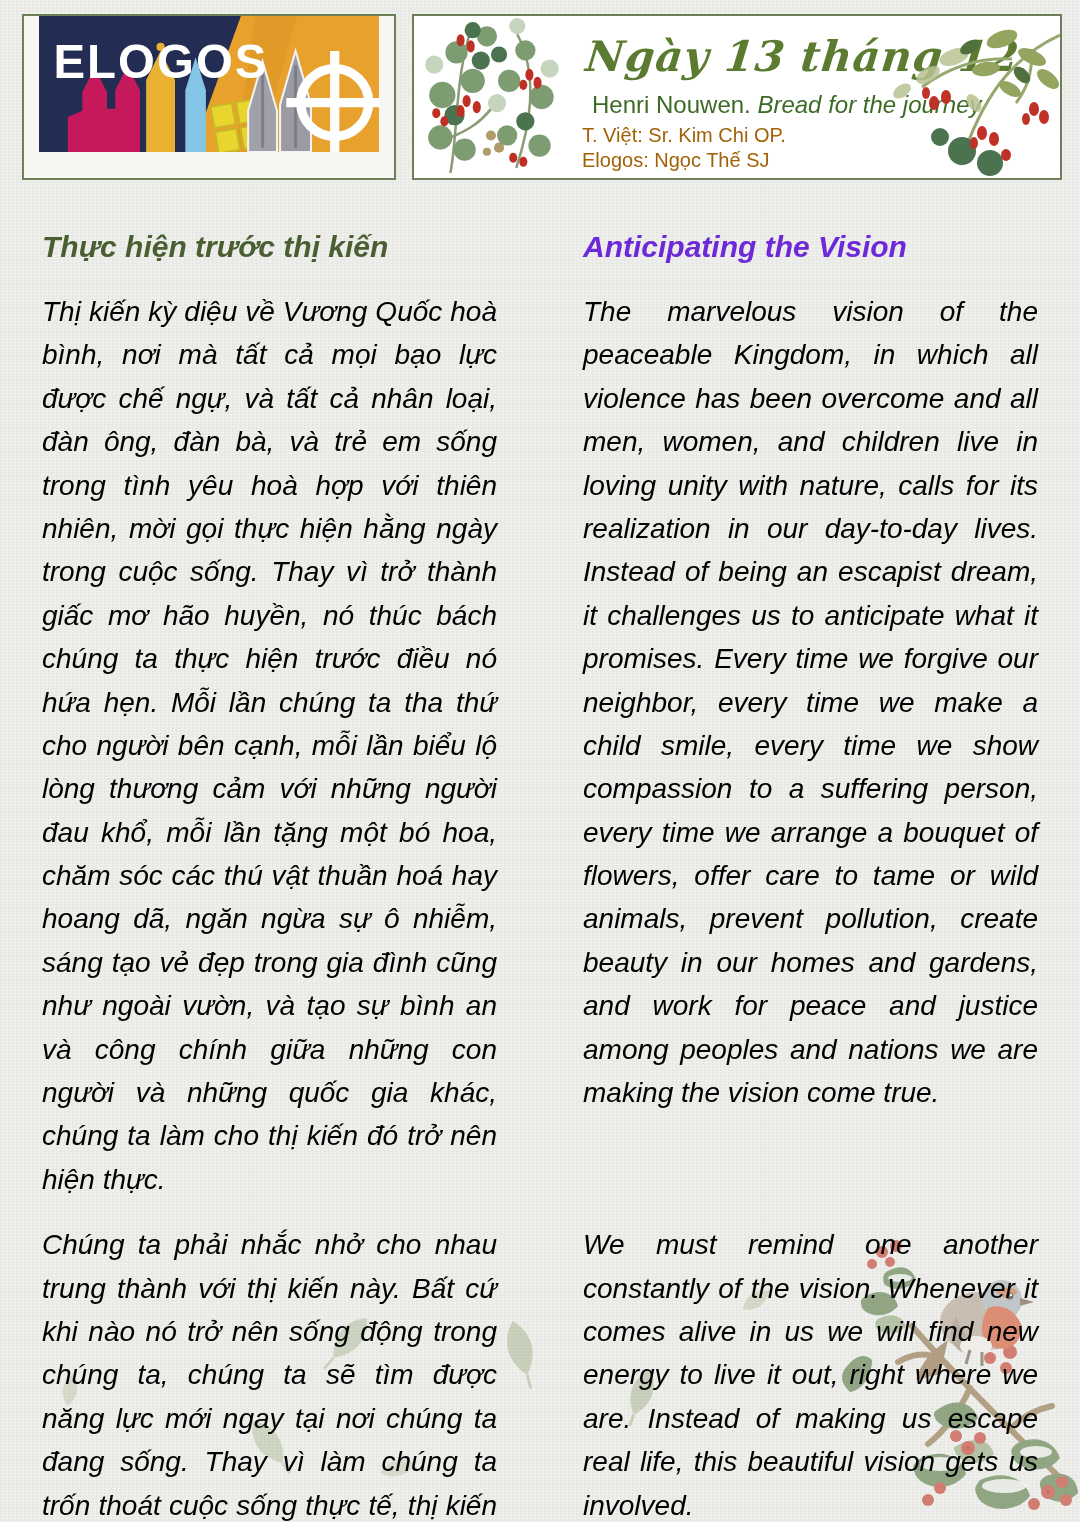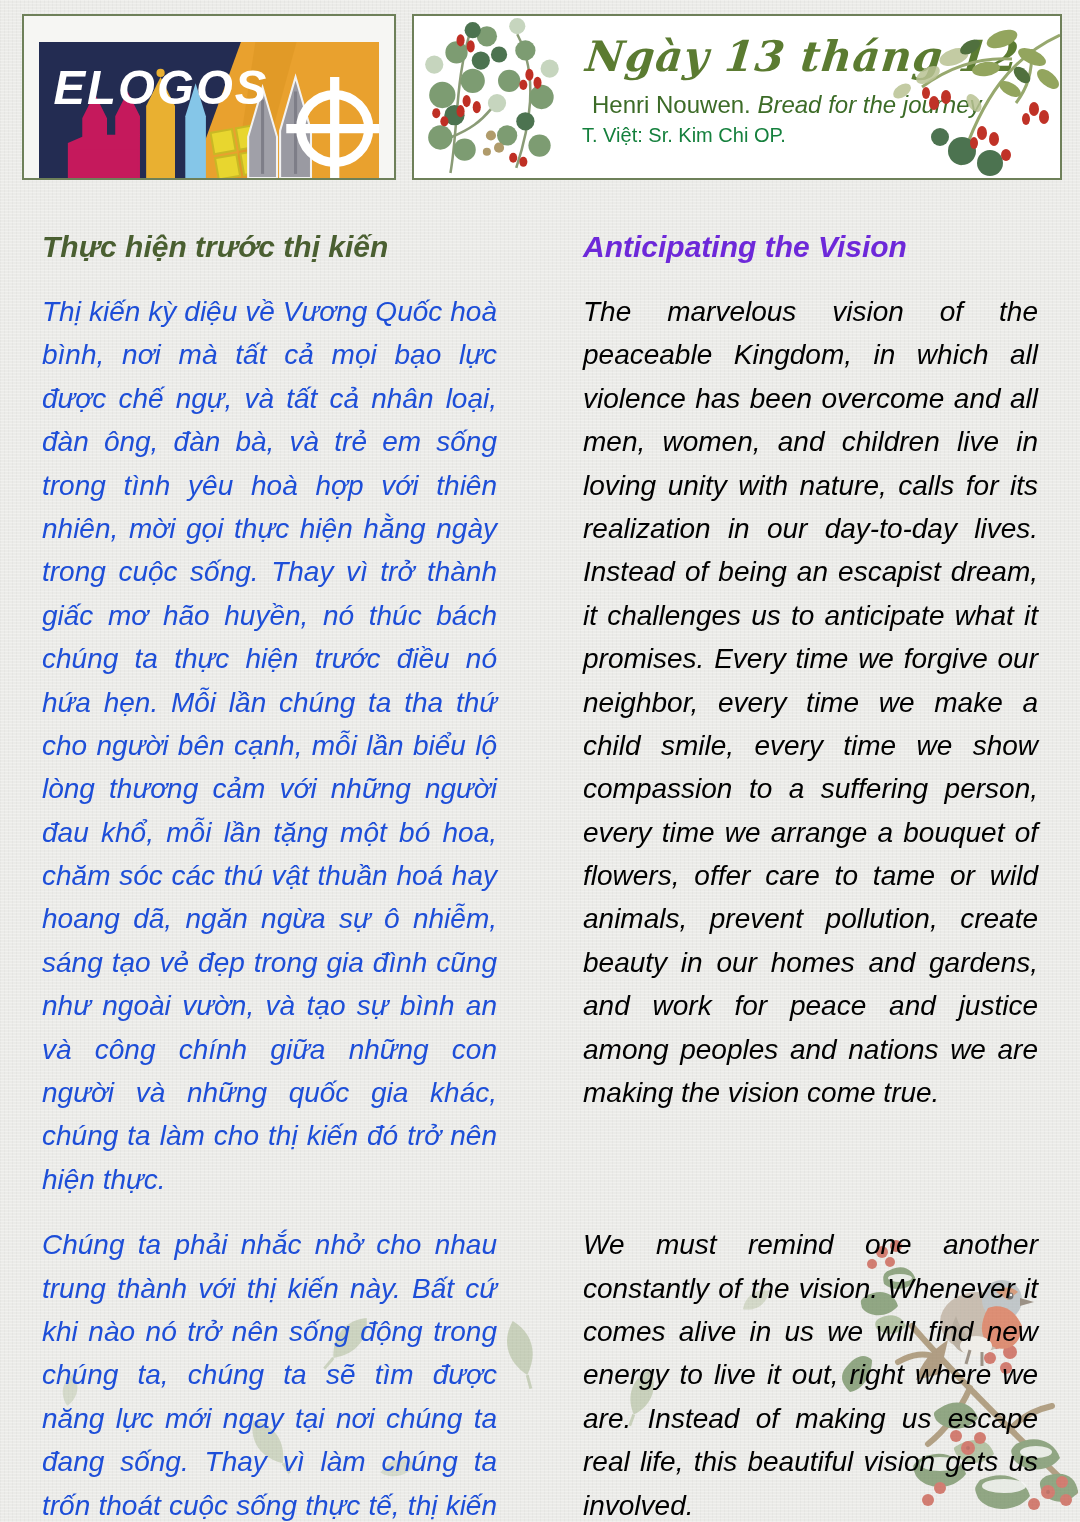--- a/index.html
+++ b/index.html
@@ -8,55 +8,55 @@
     font-family:"Liberation Sans",sans-serif;
     background:
       repeating-linear-gradient(0deg, rgba(255,255,255,.28) 0 1px, rgba(0,0,0,0) 1px 3px),
       repeating-linear-gradient(90deg, rgba(178,178,174,.10) 0 1px, rgba(0,0,0,0) 1px 4px),
       #ebebe8;
   }
   
   .header{display:flex;gap:16px;padding:14px 18px 0 22px;}
   .logo-box{
     width:374px;height:166px;border:2px solid #6e8059;background:#f6f6f3;
-    box-sizing:border-box;display:flex;align-items:flex-end;justify-content:center;font-style:italic;
+    box-sizing:border-box;display:flex;align-items:flex-start;justify-content:center;
   }
   .logo-box svg{width:344px;height:136px;display:block;}
   .title-box{
     flex:1;height:166px;border:2px solid #6e8059;background:#ffffff;
     box-sizing:border-box;position:relative;overflow:hidden;
   }
   .title-box .side-art{position:absolute;top:0;height:100%;}
   .art-left{left:6px;width:152px;}
   .art-right{right:0;width:178px;}
   .title-text{position:absolute;left:168px;top:14px;width:330px;}
   .date-line{
     font-family:"DejaVu Serif",serif;font-style:italic;font-weight:bold;
     font-size:42px;color:#5b7b31;letter-spacing:1px;transform:skewX(-6deg);
     white-space:nowrap;margin:2px 0 10px 4px;
   }
   .author-line{font-size:24px;font-weight:normal;color:#3c6b27;margin:0 0 4px 10px;white-space:nowrap;}
   .author-line .work{font-style:italic;}
-  .credit{font-size:20px;color:#15803d;line-height:1.25;margin:0;white-space:nowrap;}
+  .credit{font-size:20px;color:#a16207;line-height:1.25;margin:0;white-space:nowrap;}
   
   .columns{
     display:grid;grid-template-columns:1fr 1fr;column-gap:86px;
     padding:0 42px;margin-top:50px;position:relative;z-index:2;
   }
   .col-heading{
     font-size:30px;font-weight:bold;font-style:italic;text-align:left;
     margin:0 0 26px 0;
   }
   .h-vn{color:#4a5f31;}
   .h-en{color:#6d28d9;}
   .body-par{
     font-size:28px;font-style:italic;line-height:1.55;text-align:justify;
     margin:0 0 22px 0;
   }
-  .t-vn{color:#1d4ed8;}
+  .t-vn{color:#000000;}
   .t-en{color:#000000;}
   
   .deco{position:absolute;pointer-events:none;}
   .leaves-overlay{left:0;top:1100px;width:1080px;height:422px;z-index:1;}
   .robin-art{left:820px;top:1230px;width:260px;height:292px;z-index:1;opacity:.62;}
 </style>
 </head>
 <body>
 
 <div class="header">
@@ -149,20 +149,21 @@
           <ellipse cx="102" cy="68" rx="4" ry="5"></ellipse>
         <ellipse cx="92" cy="140" rx="4" ry="5"></ellipse>
           <ellipse cx="102" cy="144" rx="4" ry="5"></ellipse>
       </g>
     </svg>
 
     <div class="title-text">
       <div class="date-line">Ngày 13 tháng 12</div>
       <p class="author-line"><span>Henri Nouwen.</span> <span class="work">Bread for the journey</span></p>
       <p class="credit">T. Việt: Sr. Kim Chi OP.</p>
+      <p class="credit">Elogos: Ngọc Thế SJ</p>
     </div>
 
     <svg class="side-art art-right" viewBox="0 0 178 160" aria-hidden="true">
       <g stroke="#97a86e" stroke-width="3" fill="none">
         <path d="M178,18 C130,40 100,80 78,148"></path>
         <path d="M130,42 C100,40 70,48 40,70"></path>
         <path d="M150,32 C150,56 146,70 134,86"></path>
       </g>
       <g fill="#93a55e">
         <ellipse cx="120" cy="22" rx="16" ry="8" transform="rotate(-20 120 22)"></ellipse>

